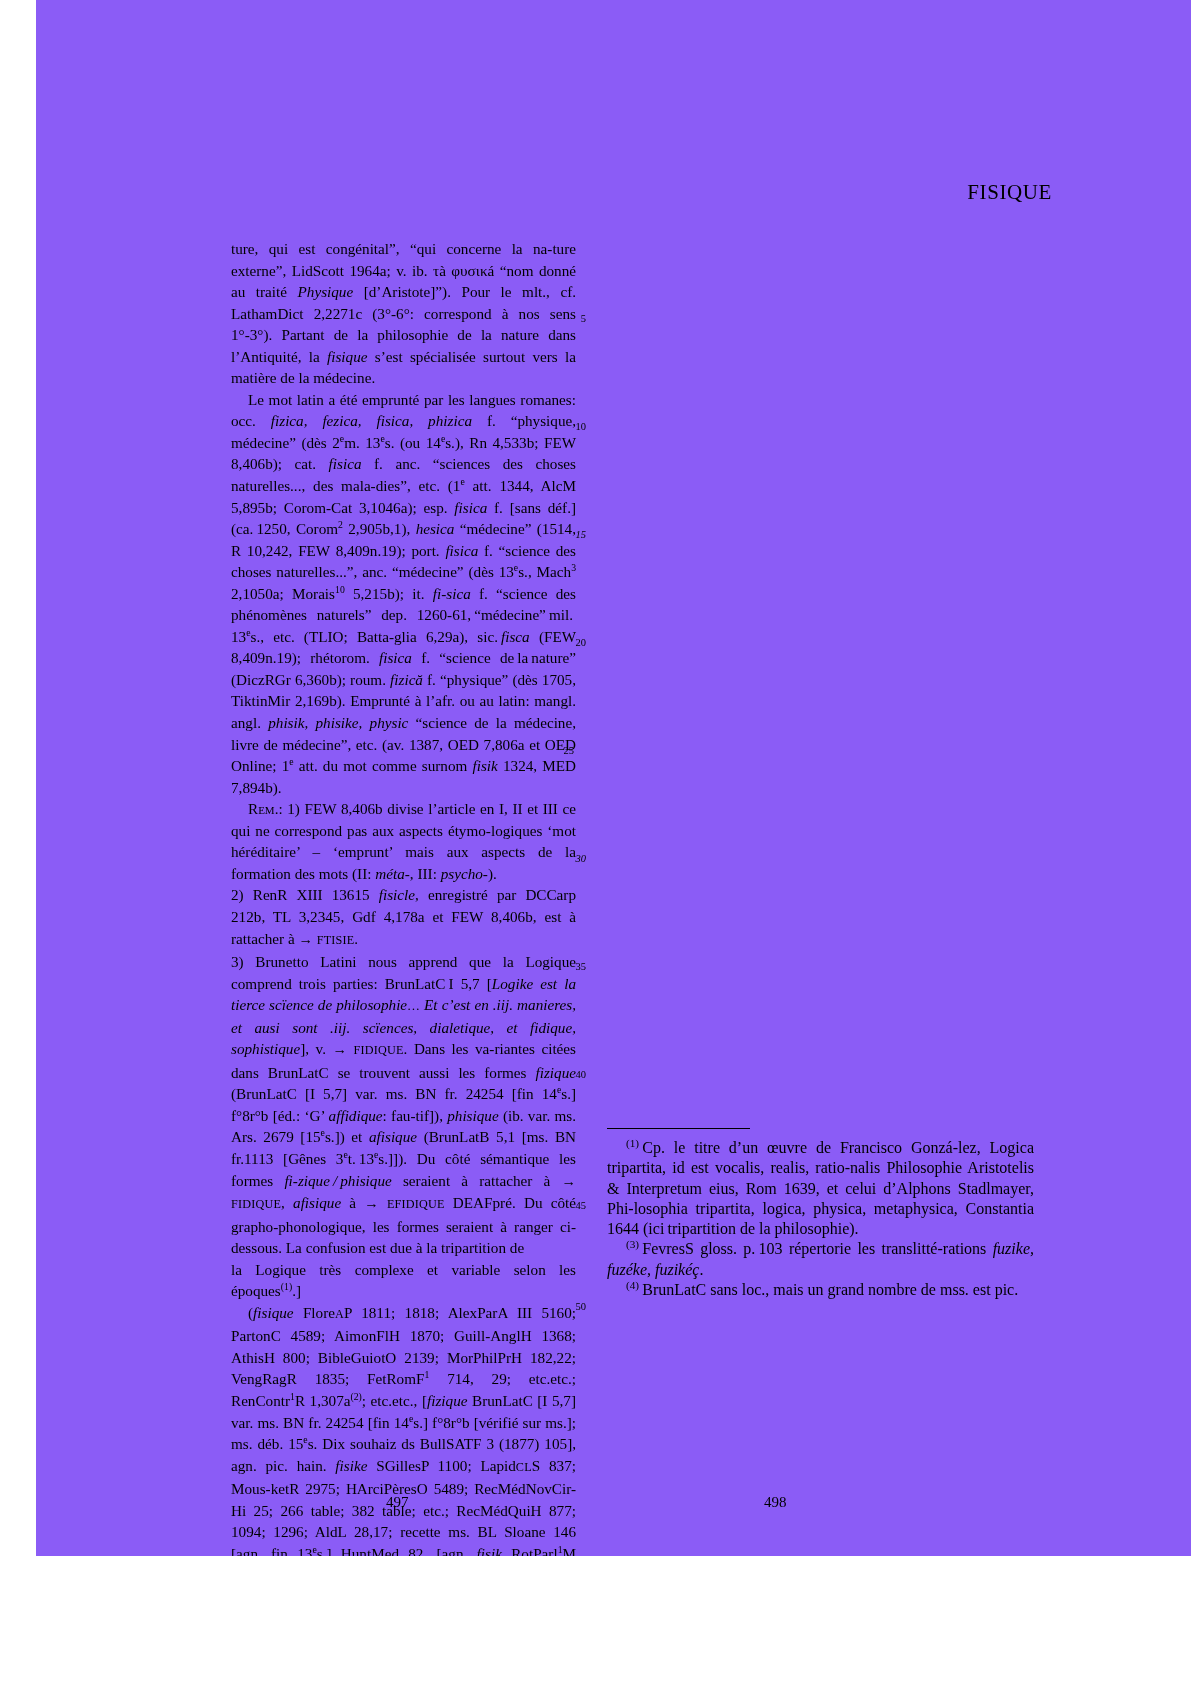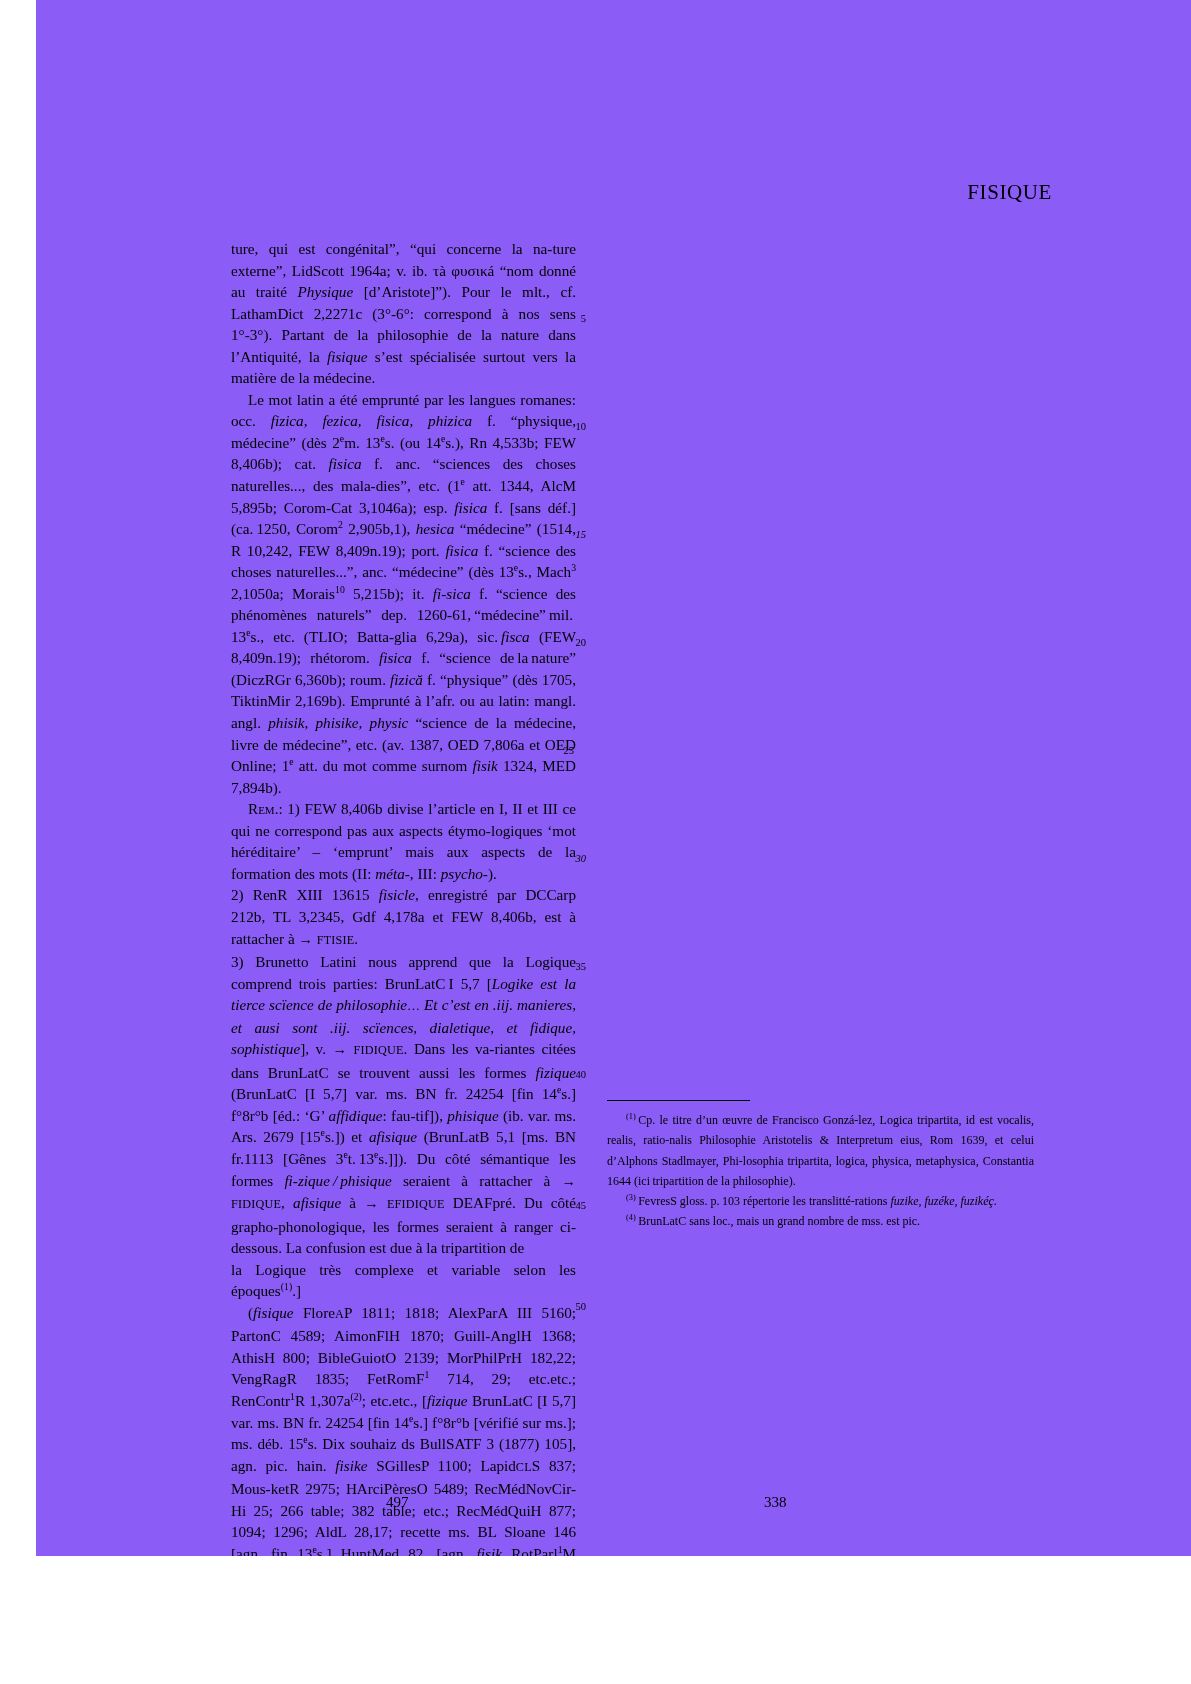--- a/index.html
+++ b/index.html
@@ -94,24 +94,24 @@
     font-size: 10.5px;
     font-family: "Liberation Serif", serif;
     color: #000;
     text-align: right;
     width: 22px;
   }
 
   
   .footnotes {
     position: absolute;
-    top: 1100px;
+    top: 1128px;
     left: 571px;
     width: 427px;
-    font-size: 12px;
+    font-size: 16px;
     line-height: 20.3px;
     text-align: justify;
   }
   .fn-rule {
     width: 143px;
     height: 0;
     border-top: 1px solid #000;
     margin: 0 0 9px 0;
   }
   .footnotes p {
@@ -189,15 +189,15 @@
 
     <p><span class="fn-mark">(1)</span> Cp. le titre d’un œuvre de Francisco Gonzá-lez, Logica tripartita, id est vocalis, realis, ratio-nalis Philosophie Aristotelis &amp; Interpretum eius, Rom 1639, et celui d’Alphons Stadlmayer, Phi-losophia tripartita, logica, physica, metaphysica, Constantia 1644 (ici tripartition de la philosophie).</p>
 
 
     <p><span class="fn-mark">(3)</span> FevresS gloss. p. 103 répertorie les translitté-rations <i>fuzike, fuzéke, fuzikéç</i>.</p>
 
     <p><span class="fn-mark">(4)</span> BrunLatC sans loc., mais un grand nombre de mss. est pic.</p>
   </div>
 
   <div class="folio folio-left">497</div>
-  <div class="folio folio-right">338</div>
+  <div class="folio folio-right">498</div>
 
 </div>
 
 </body></html>

